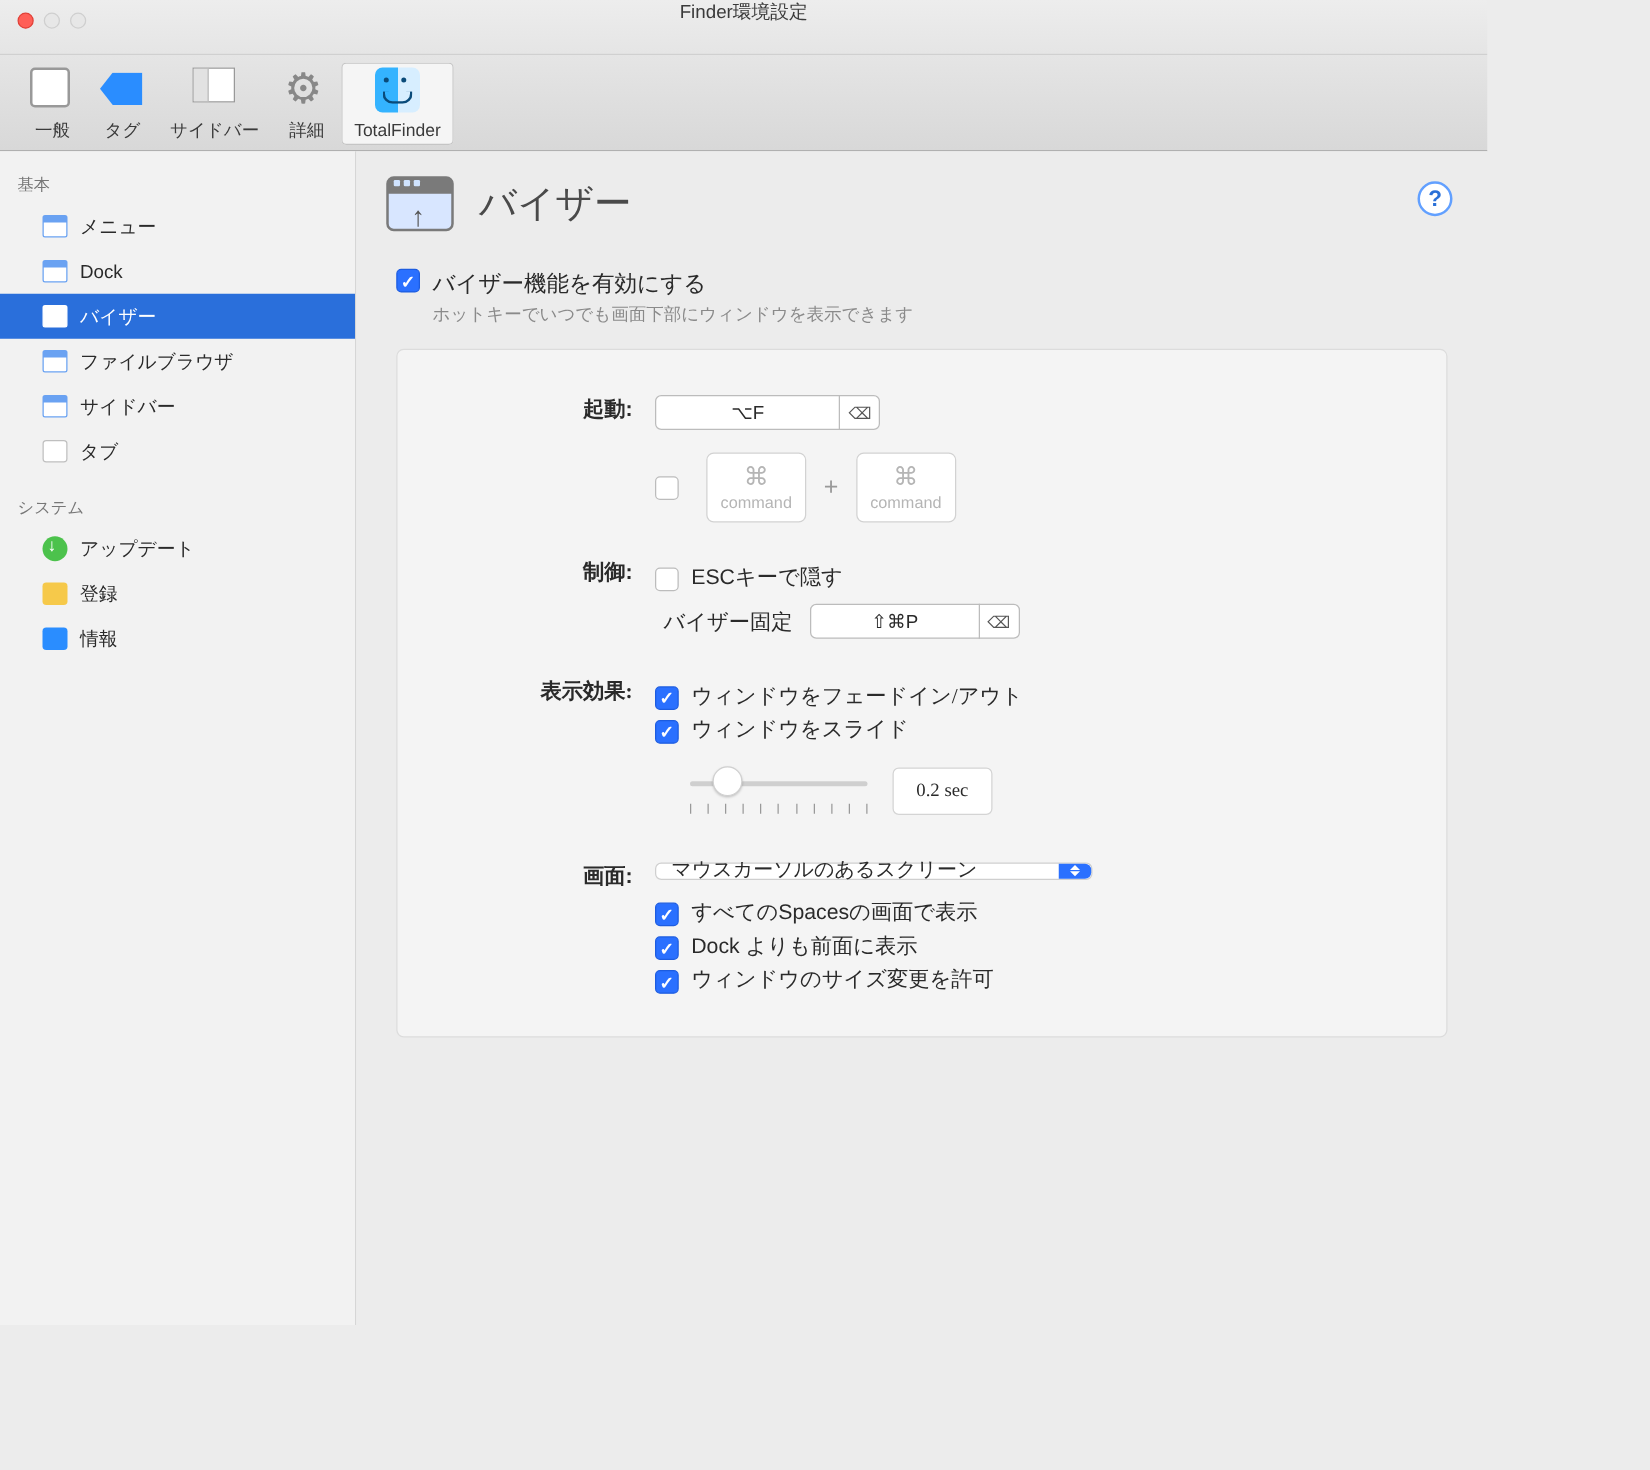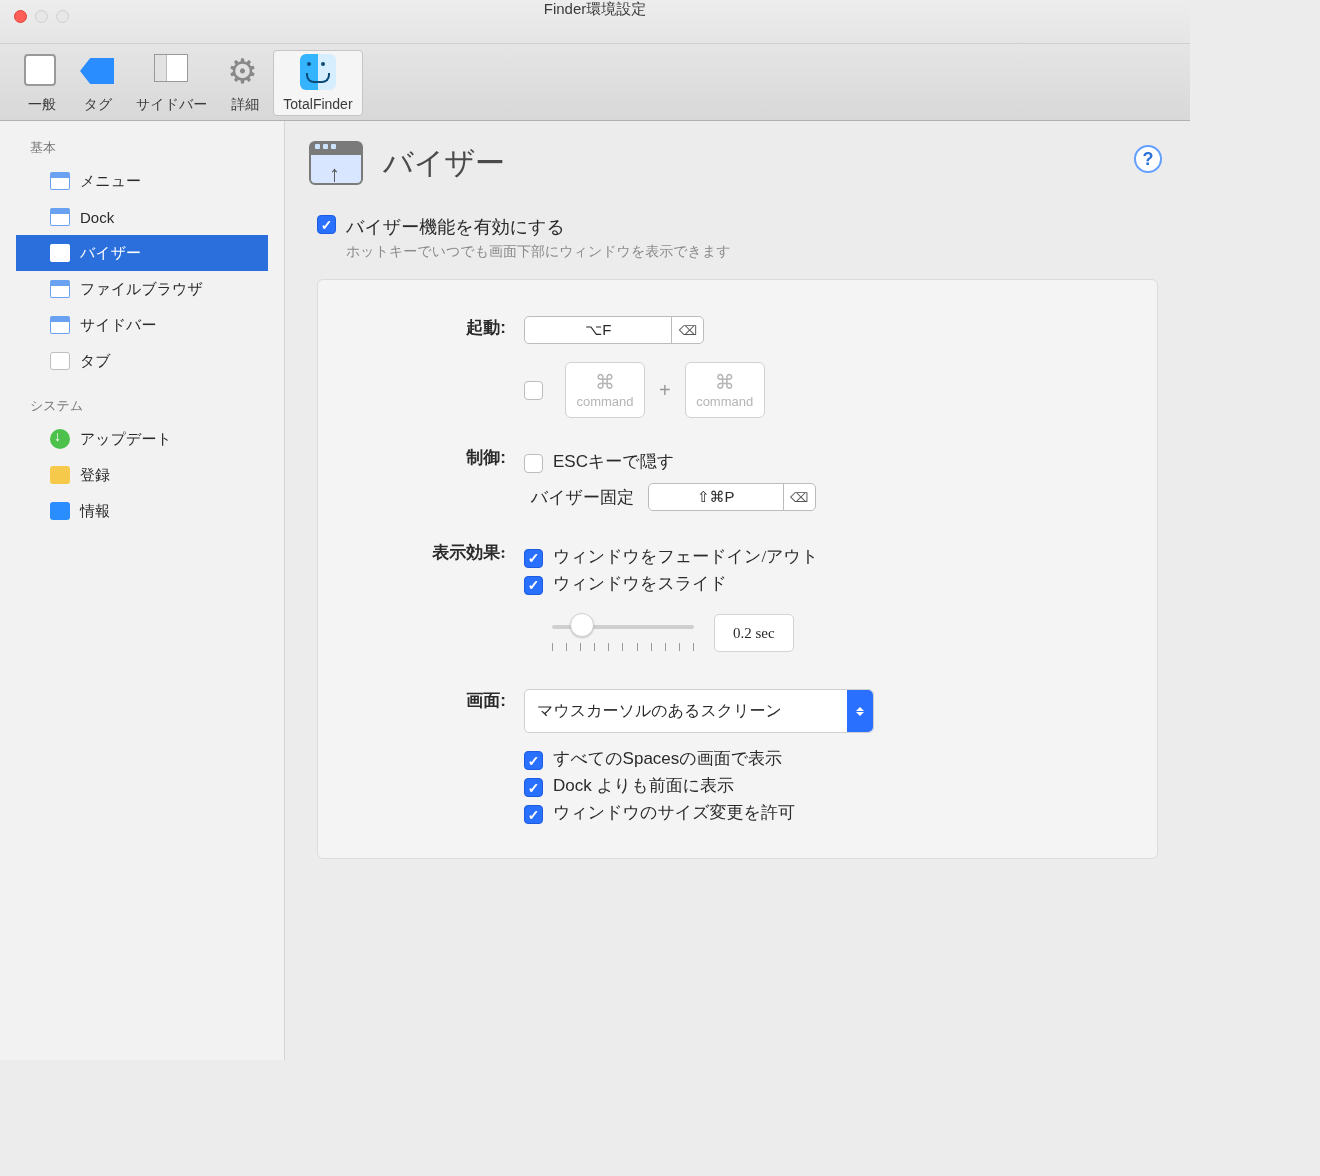--- a/index.html
+++ b/index.html
@@ -32,21 +32,21 @@
   padding: 4px 10px 2px 10px; min-width: 56px;
   border-radius: 4px;
 }
 .tbitem.sel { background: #f5f5f5; box-shadow: inset 0 0 0 1px #c5c5c5; }
 .tbitem .ticon { width: 36px; height: 36px; margin-bottom: 6px; }
 .tbitem .tlabel { font-size: 14px; color: #3a3a3a; white-space: nowrap; }
 
 .main { display: flex; height: calc(100% - 35px - 72px); }
 .sidebar {
   width: 285px; background: #f2f2f2; border-right: 1px solid #d6d6d6;
-  padding: 10px 16px;
+  padding: 10px 0;
 }
 .sidegroup-title { font-size: 13px; color: #777; padding: 8px 14px 6px 14px; }
 .siderow {
   height: 36px; display: flex; align-items: center; gap: 10px;
   padding: 0 14px 0 34px; font-size: 15px; color: #2a2a2a;
 }
 .siderow.sel { background: #2a6fdb; color: #fff; }
 .sicon { width: 20px; height: 18px; flex-shrink: 0; border-radius: 2px;
          position: relative; }
 .sicon.window { border: 1.5px solid #6aa2f2; border-top: 6px solid #6aa2f2; background: #fff; }
@@ -112,21 +112,21 @@
 .sliderbox .track { position: absolute; top: 14px; left: 4px; right: 4px; height: 4px; background: #cfcfcf; border-radius: 2px; }
 .sliderbox .ticks { position: absolute; bottom: 4px; left: 4px; right: 4px; display: flex; justify-content: space-between; }
 .sliderbox .ticks span { width: 1px; height: 8px; background: #999; display: inline-block; }
 .sliderbox .knob { position: absolute; top: 2px; left: 22px; width: 24px; height: 24px; background: #fff; border: 1px solid #d0d0d0; border-radius: 50%; box-shadow: 0 1px 2px rgba(0,0,0,0.2); }
 .readout {
   display: inline-flex; align-items: center; justify-content: center;
   height: 38px; padding: 0 18px; font-size: 15px; color: #2a2a2a;
   background: #fff; border: 1px solid #d4d4d4; border-radius: 5px;
 }
 .select {
-  display: inline-flex; align-items: center; height: 44px; width: 350px;
+  display: inline-flex; align-items: center; height: 14px; width: 350px;
   background: #fff; border: 1px solid #cfcfcf; border-radius: 5px;
   position: relative; font-size: 16px; padding-left: 12px;
 }
 .select .arrow {
   position: absolute; right: 0; top: 0; bottom: 0; width: 26px;
   background: #2a70ff; border-radius: 0 5px 5px 0;
   display: flex; flex-direction: column; align-items: center; justify-content: center; gap: 1px;
 }
 .select .arrow::before { content: ""; border: 4px solid transparent; border-bottom-color: #fff; }
 .select .arrow::after { content: ""; border: 4px solid transparent; border-top-color: #fff; }

